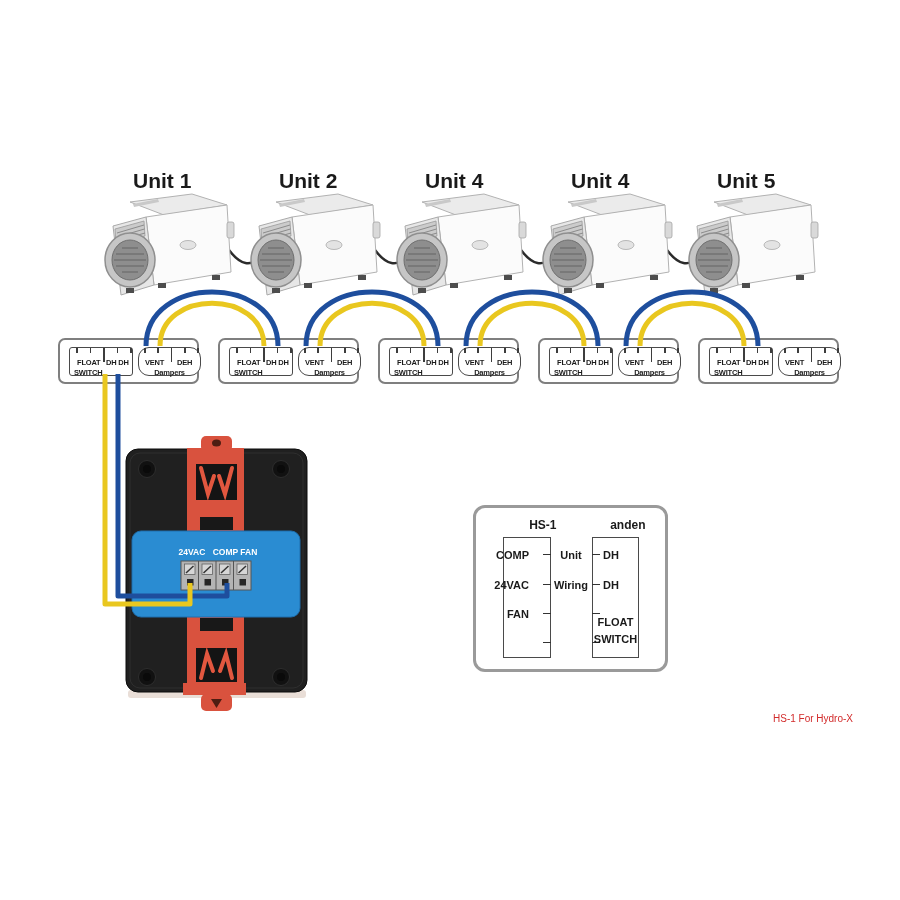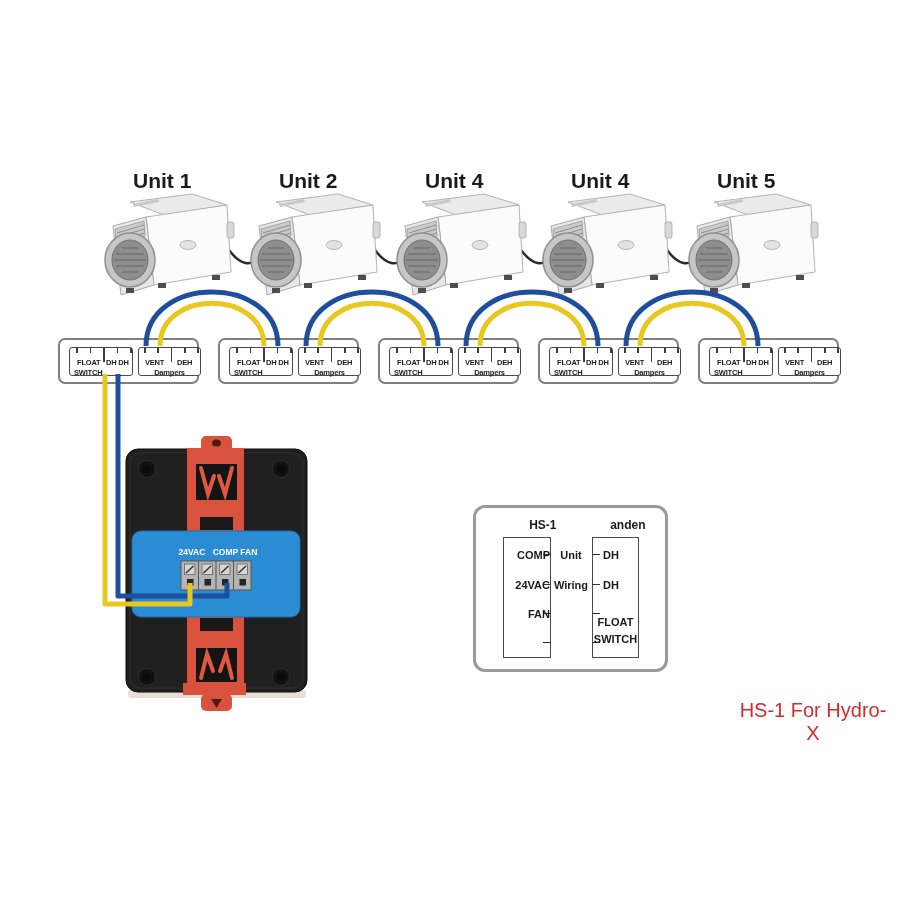--- a/index.html
+++ b/index.html
@@ -7,50 +7,50 @@
          font-family:"Liberation Sans",sans-serif;color:#1a1a1a;}
   
   .unit-label{position:absolute;top:169px;width:80px;
               font-size:21px;font-weight:bold;z-index:1;}
   
   .tbox{position:absolute;top:338px;width:141px;height:46px;border:2px solid #7f7f7f;
         border-radius:7px;background:#fff;box-sizing:border-box;z-index:1;}
   .tin{position:absolute;top:7px;height:29px;border:1.5px solid #4a4a4a;
        border-radius:3px;box-sizing:border-box;background:#fff;}
   .tin-left{left:9px;width:64px;}
-  .tin-right{left:78px;width:63px;}
+  .tin-right{left:78px;width:63px;border-radius:11px;}
   .tick{position:absolute;top:0;width:1.5px;height:5px;background:#3d3d3d;}
   .tick.tall{height:14px;}
   .tlab{position:absolute;font-size:7.5px;font-weight:bold;letter-spacing:-0.2px;
         white-space:nowrap;line-height:8px;}
   
   .wd-title{position:absolute;left:440px;top:470px;width:265px;text-align:center;
             font-size:14.5px;font-weight:bold;z-index:1;}
   .wd-box{position:absolute;left:473px;top:505px;width:195px;height:167px;
           border:3.5px solid #9a9a9a;border-radius:12px;box-sizing:border-box;
           background:#fff;z-index:1;}
   .wd-h{position:absolute;top:10px;width:60px;text-align:right;
         font-size:12px;font-weight:bold;}
   .wd-rect{position:absolute;top:28.5px;height:121px;border:1.5px solid #4a4a4a;
            box-sizing:border-box;background:#fff;}
   .wd-rect-left{left:26.5px;width:48px;}
   .wd-rect-right{left:115.5px;width:47px;}
   .wtick{position:absolute;width:8px;height:1.6px;background:#333;}
   .wlab{position:absolute;font-size:11px;font-weight:bold;line-height:14px;
         white-space:nowrap;}
-  .wlab-left{right:115px;text-align:center;}
+  .wlab-left{right:136px;text-align:center;}
   .wlab-mid{left:65px;width:60px;text-align:center;}
   .wlab-right{left:127px;}
   .wlab-fs{left:109.5px;width:60px;text-align:center;}
   
   .logo{position:absolute;left:733px;top:699px;width:160px;text-align:center;z-index:1;}
   .logo-line1{font-size:29px;font-weight:bold;letter-spacing:-0.5px;line-height:29px;
               color:#2a2627;white-space:nowrap;}
   .logo-m{color:var(--logo-red);}
-  .logo-sub{font-size:20px;color:var(--logo-red);margin-top:0;}
+  .logo-sub{font-size:10px;color:var(--logo-red);margin-top:14px;}
   
   #art{position:absolute;left:0;top:0;z-index:2;pointer-events:none;}
   #art text{font-family:"Liberation Sans",sans-serif;}
   .wire-blue{stroke:var(--wire-blue);stroke-width:5;fill:none;stroke-linejoin:round;}
   .wire-yellow{stroke:var(--wire-yellow);stroke-width:5;fill:none;stroke-linejoin:round;}
   .dev-red{fill:var(--device-red);}
   .dev-blue{fill:var(--device-blue);}
   .cable{stroke:#2b2b2b;stroke-width:2.5;fill:none;}
 </style>
 </head>

